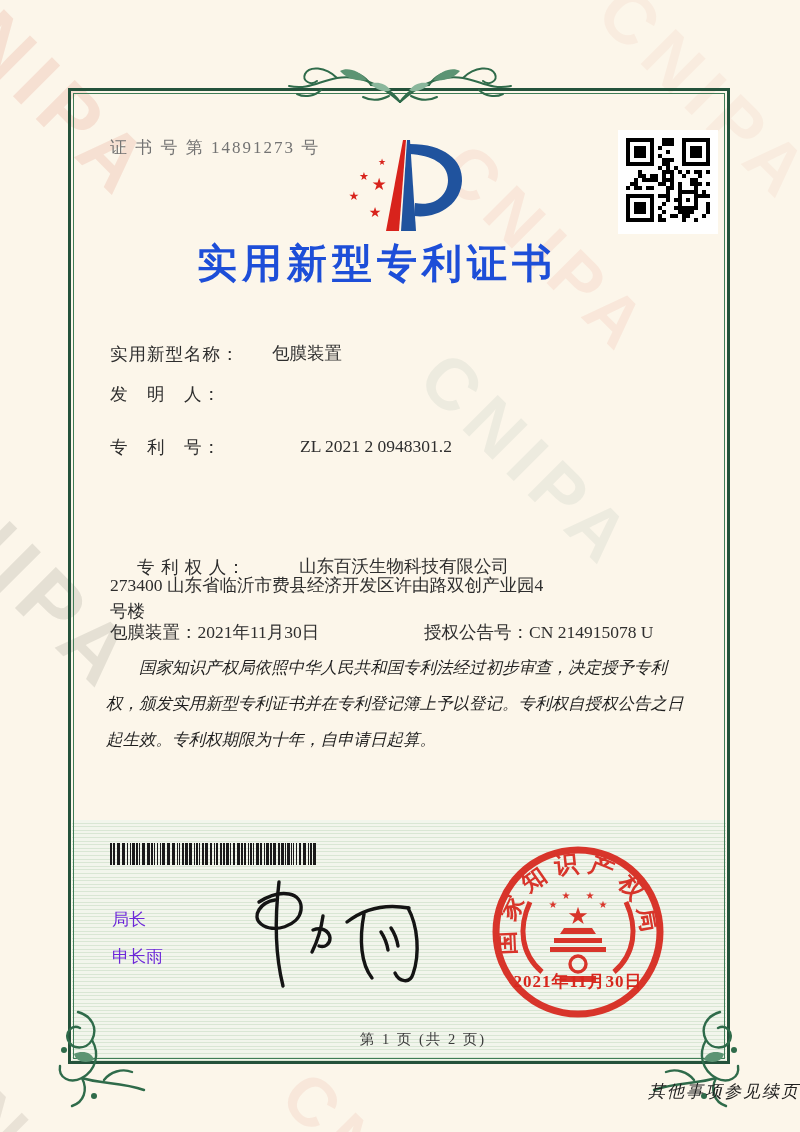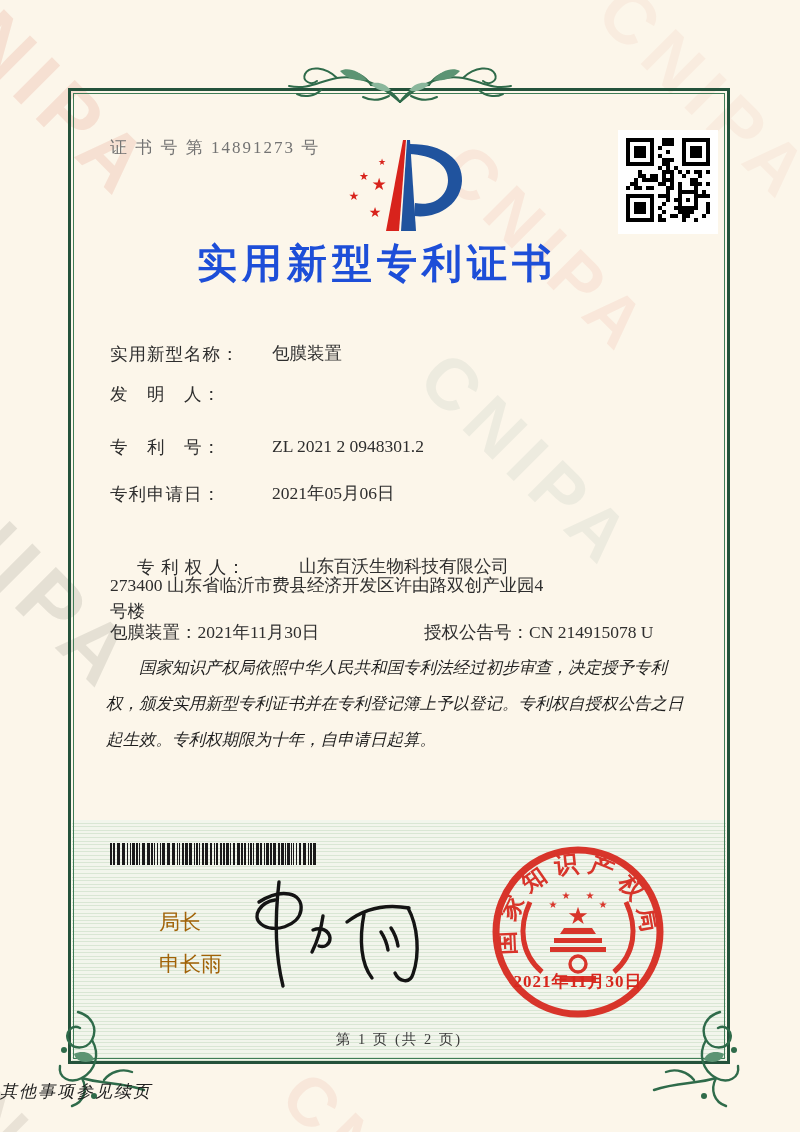--- a/index.html
+++ b/index.html
@@ -61,37 +61,36 @@
   .grant-left{position:absolute;left:0;top:0;}
   .grant-right{position:absolute;left:314px;top:0;}
   .paras{
     position:absolute;left:106px;top:650px;width:590px;
     font-size:16.5px;line-height:36px;color:#1f1f1f;
     font-style:italic;
   }
   .paras p{margin:0;text-indent:2em;}
   .barcode{position:absolute;left:110px;top:843px;}
   .signer{
-    position:absolute;left:112px;top:908px;font-size:21px;color:#a16207;
+    position:absolute;left:112px;top:908px;font-size:17px;color:#6d28d9;
     font-family:"Liberation Sans","DejaVu Sans",sans-serif;
-    margin-left:47px;
   }
   .signer div{margin-bottom:14px;}
   .signature{position:absolute;left:215px;top:872px;}
   .seal{position:absolute;left:490px;top:844px;opacity:.93;}
   .seal-date{
     position:absolute;left:488px;top:970px;width:180px;text-align:center;
     font-size:17px;color:#d7271d;font-weight:700;letter-spacing:1px;z-index:6;
   }
   .page-footer{
     position:absolute;left:68px;top:1030px;width:662px;text-align:center;
-    font-size:14.5px;color:#3c3c3c;letter-spacing:2px;
+    font-size:14.5px;color:#3c3c3c;letter-spacing:2px;padding-left:24px;
   }
   .cont-note{
-    position:absolute;left:0;top:1080px;width:800px;text-align:left;
+    position:absolute;left:0;top:1080px;width:800px;text-align:right;
     font-size:17px;color:#1f1f1f;font-style:italic;letter-spacing:2px;
   }
 </style>
 </head>
 <body>
 
 <div class="page">
 
   <span class="wm" style="left:-35px;top:-55px;font-size:80px;color:#f6e0d2;">CNIPA</span>
   <span class="wm" style="left:640px;top:-30px;font-size:72px;color:#f9ecdf;">CNIPA</span>
@@ -288,27 +287,23 @@
 
     <div class="title">实用新型专利证书</div>
 
     <div class="field-row" style="top:340px;">
       <span class="field-label">实用新型名称：</span>
       <span class="field-value">包膜装置</span>
     </div>
     <div class="field-row" style="top:376px;margin-top:6px;">
       <span class="field-label">发　明　人：</span>
     </div>
-    <div class="field-row" style="top:433px;">
+    <div class="field-row" style="top:433px;gap:28px;">
       <span class="field-label">专　利　号：</span>
       <span class="field-value">ZL 2021 2 0948301.2</span>
-    </div>
-    <div class="field-row" style="top:480px;">
-      <span class="field-label">专利申请日：</span>
-      <span class="field-value">2021年05月06日</span>
     </div>
     <div class="field-row" style="top:553px;margin-left:27px;">
       <span class="field-label">专 利 权 人：</span>
       <span class="field-value">山东百沃生物科技有限公司</span>
     </div>
     <div class="field-row" style="top:572px;">
       <span class="field-value">273400 山东省临沂市费县经济开发区许由路双创产业园4号楼</span>
     </div>
 
     <div class="grant-row">

